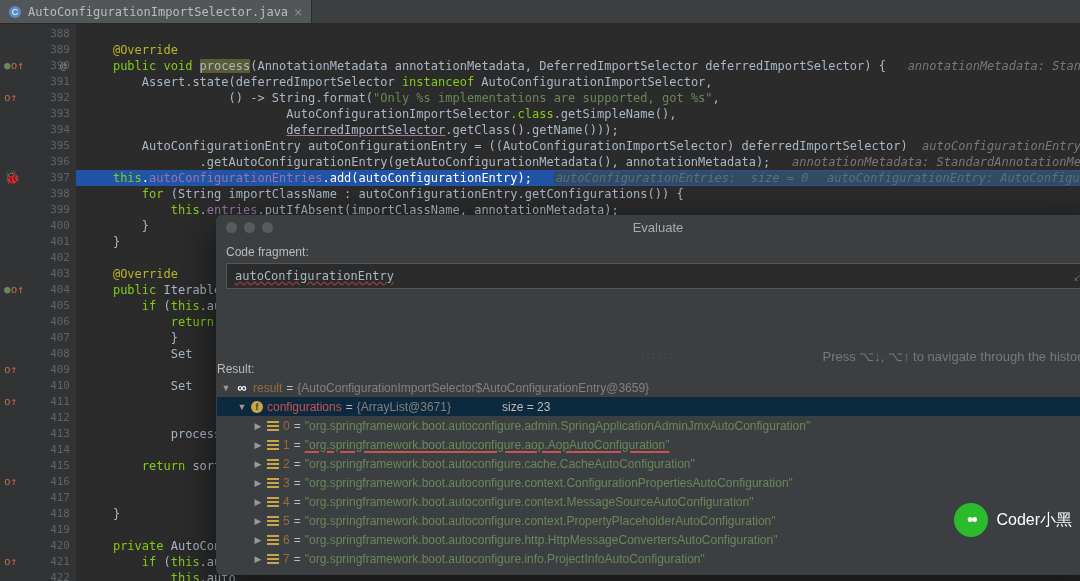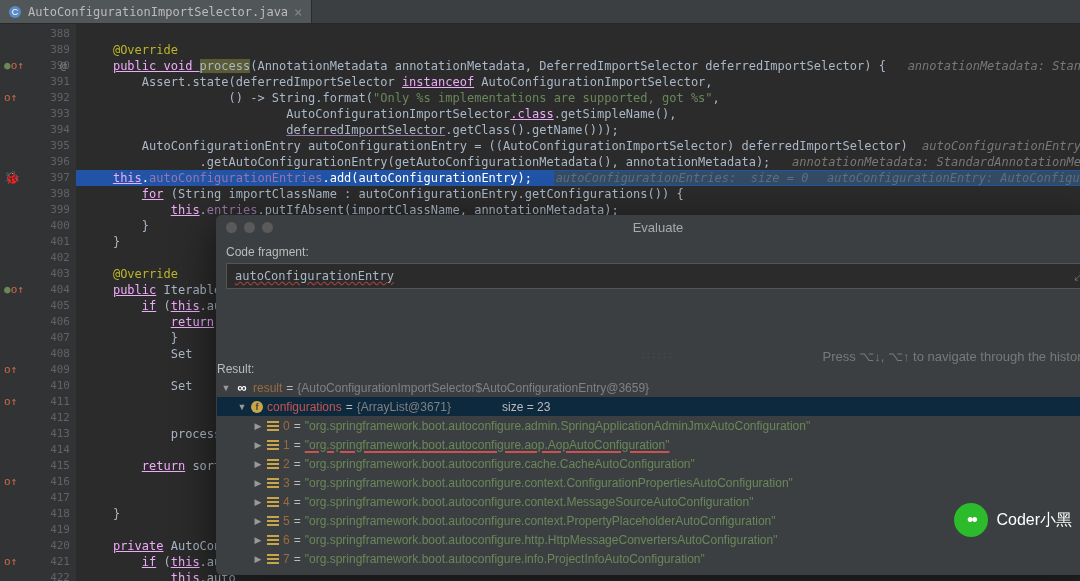--- a/index.html
+++ b/index.html
@@ -71,21 +71,21 @@
   }
   .code-row {
     height: 16px;
     line-height: 16px;
     padding-left: 8px;
   }
   .code-row.highlighted {
     background: #2154a6;
     color: #fff;
   }
-  .kw { color: #f0abfc; text-decoration: underline; }
+  .kw { color: #84cc16; }
   .anno { color: #bbb529; }
   .str { color: #6a8759; }
   .static-call { }
   .field { color: #9876aa; }
   .param-hint { color: #787878; font-style: italic; }
   .comment-hint { color: #5a7083; font-style: italic; background:#344b64; padding:0 2px;}
   .hl-yellow { background: #5b5b36; }
   .underline-purple { text-decoration: underline; text-decoration-color: #9876aa; }
 
   

